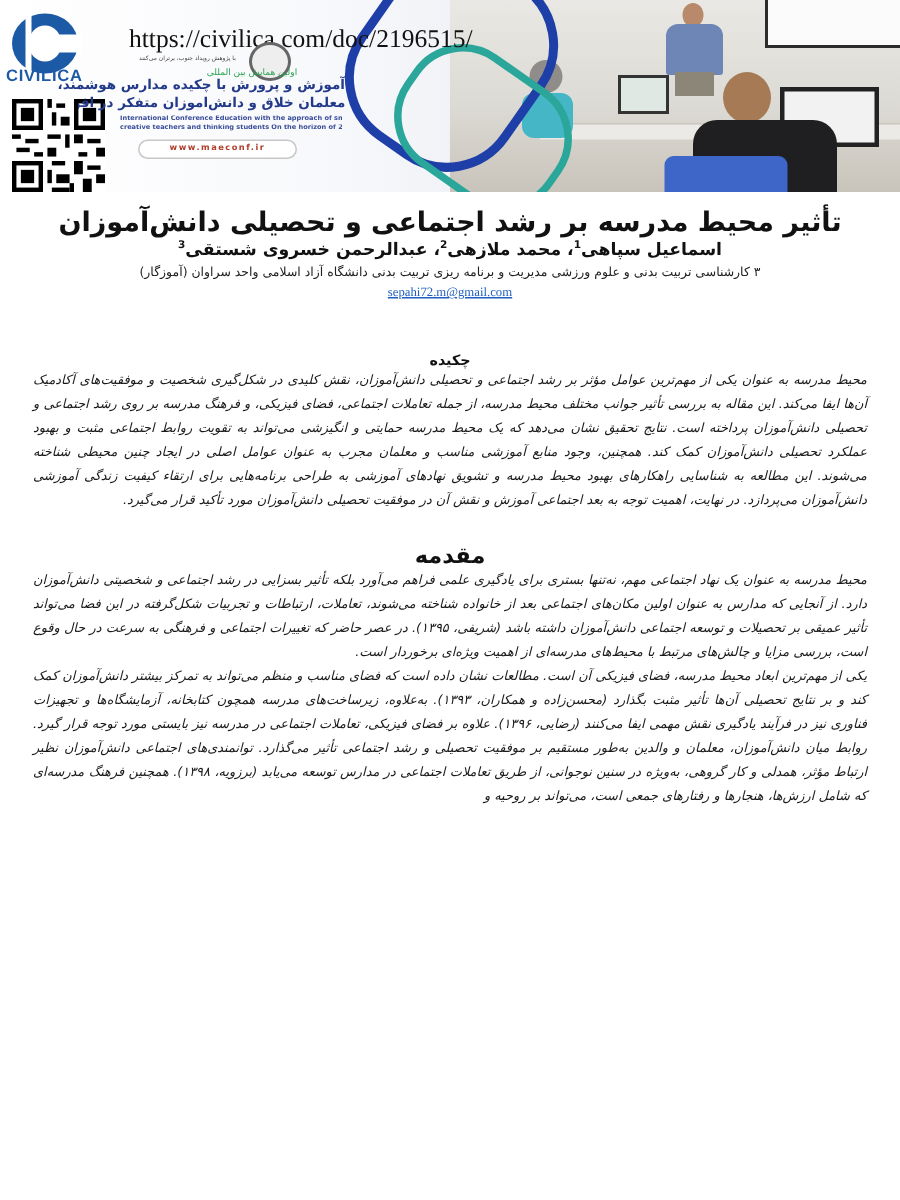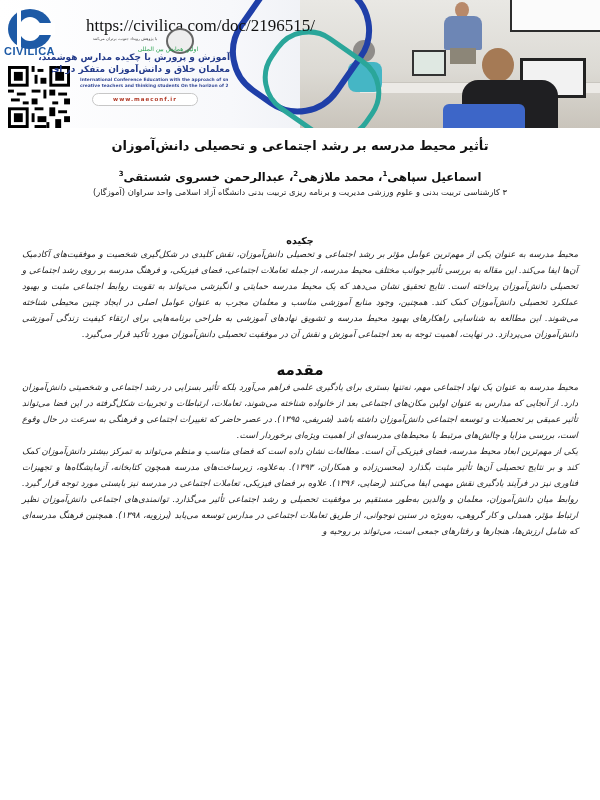--- a/index.html
+++ b/index.html
@@ -30,22 +30,22 @@
   .conf-emblem { position:absolute; left:166px; top:28px; width:24px; height:22px; border-radius:50%; border:2px solid #666; background:#eee; z-index:3; }
   .conf-first { position:absolute; left:118px; top:45px; width:100px; text-align:center; font-size:6px; color:#2aa14f; direction:rtl; z-index:3; }
   .conf-tag { position:absolute; left:90px; top:36px; width:70px; text-align:center; font-size:4px; color:#444; direction:rtl; z-index:3; }
   .conf-fa1 { position:absolute; left:52px; top:52px; width:178px; text-align:right; font-size:9px; font-weight:bold; color:#233a8a; direction:rtl; white-space:nowrap; z-index:3; }
   .conf-fa2 { position:absolute; left:52px; top:64px; width:178px; text-align:right; font-size:9px; font-weight:bold; color:#233a8a; direction:rtl; white-space:nowrap; overflow:hidden; z-index:3; }
   .conf-en1, .conf-en2 { position:absolute; left:80px; width:148px; font-size:4.4px; font-weight:bold; color:#3a4e9a; white-space:nowrap; overflow:hidden; z-index:3; }
   .conf-en1 { top:77px; } .conf-en2 { top:83px; }
   .conf-site { position:absolute; left:92px; top:93px; width:104px; height:11px; border:1px solid #c7c7c7; border-radius:8px; background:#fff;
                font-size:5.5px; font-weight:bold; color:#b23c2a; text-align:center; line-height:11px; letter-spacing:1px; z-index:3; }
   .doc { position:absolute; left:22px; top:128px; width:556px; direction:rtl; }
-  .title { margin-top:10px; text-align:center; font-size:13px; font-weight:bold; color:#111; }
-  .authors { margin-top:17px; text-align:center; font-size:11.5px; font-weight:bold; }
+  .title { margin-top:10px; text-align:center; font-size:18px; font-weight:bold; color:#111; }
+  .authors { text-align:center; font-size:11.5px; font-weight:bold; }
   .authors sup { font-size:7px; }
   .aff { text-align:center; font-size:8.3px; line-height:16px; color:#222; }
   .aff:first-of-type { margin-top:2px; }
   .email { text-align:center; font-size:8.5px; color:#1f5fbf; text-decoration:underline; font-family:"Liberation Serif", serif; direction:ltr; line-height:11px; }
   .heading { font-size:9.5px; font-weight:bold; margin-top:22px; text-align:right; }
   .para { font-size:8.6px; line-height:16.1px; text-align:justify; text-align-last:right; color:#1a1a1a;font-style:italic; }
   .kw { margin-top:18px; font-size:9px; text-align:right; }
   .kw b { font-weight:bold; }
   .intro-h { margin-top:18px; font-size:15px; font-weight:bold; text-align:center; }
 </style>
@@ -132,20 +132,21 @@
 <div class="doc">
   <div class="title">تأثیر محیط مدرسه بر رشد اجتماعی و تحصیلی دانش‌آموزان</div>
 
   <div class="authors">
     <span>اسماعیل سپاهی</span><sup>1</sup><span>، </span>
     <span>محمد ملازهی</span><sup>2</sup><span>، </span>
     <span>عبدالرحمن خسروی شستقی</span><sup>3</sup>
   </div>
 
   <div class="aff">۳  کارشناسی تربیت بدنی و علوم ورزشی   مدیریت و برنامه ریزی تربیت بدنی دانشگاه آزاد اسلامی واحد سراوان (آموزگار)</div>
+  <div class="email">sepahi72.m@gmail.com</div>
 
   <div class="heading" style="margin-top:35px;text-align:center;">چکیده</div>
   <div class="para">محیط مدرسه به عنوان یکی از مهم‌ترین عوامل مؤثر بر رشد اجتماعی و تحصیلی دانش‌آموزان، نقش کلیدی در شکل‌گیری شخصیت و موفقیت‌های آکادمیک آن‌ها ایفا می‌کند. این مقاله به بررسی تأثیر جوانب مختلف محیط مدرسه، از جمله تعاملات اجتماعی، فضای فیزیکی، و فرهنگ مدرسه بر روی رشد اجتماعی و تحصیلی دانش‌آموزان پرداخته است. نتایج تحقیق نشان می‌دهد که یک محیط مدرسه حمایتی و انگیزشی می‌تواند به تقویت روابط اجتماعی مثبت و بهبود عملکرد تحصیلی دانش‌آموزان کمک کند. همچنین، وجود منابع آموزشی مناسب و معلمان مجرب به عنوان عوامل اصلی در ایجاد چنین محیطی شناخته می‌شوند. این مطالعه به شناسایی راهکارهای بهبود محیط مدرسه و تشویق نهادهای آموزشی به طراحی برنامه‌هایی برای ارتقاء کیفیت زندگی آموزشی دانش‌آموزان می‌پردازد. در نهایت، اهمیت توجه به بعد اجتماعی آموزش و نقش آن در موفقیت تحصیلی دانش‌آموزان مورد تأکید قرار می‌گیرد.</div>
 
 
   <div class="intro-h">مقدمه</div>
   <div class="para">محیط مدرسه به عنوان یک نهاد اجتماعی مهم، نه‌تنها بستری برای یادگیری علمی فراهم می‌آورد بلکه تأثیر بسزایی در رشد اجتماعی و شخصیتی دانش‌آموزان دارد. از آنجایی که مدارس به عنوان اولین مکان‌های اجتماعی بعد از خانواده شناخته می‌شوند، تعاملات، ارتباطات و تجربیات شکل‌گرفته در این فضا می‌تواند تأثیر عمیقی بر تحصیلات و توسعه اجتماعی دانش‌آموزان داشته باشد (شریفی، ۱۳۹۵). در عصر حاضر که تغییرات اجتماعی و فرهنگی به سرعت در حال وقوع است، بررسی مزایا و چالش‌های مرتبط با محیط‌های مدرسه‌ای از اهمیت ویژه‌ای برخوردار است.</div>
   <div class="para">یکی از مهم‌ترین ابعاد محیط مدرسه، فضای فیزیکی آن است. مطالعات نشان داده است که فضای مناسب و منظم می‌تواند به تمرکز بیشتر دانش‌آموزان کمک کند و بر نتایج تحصیلی آن‌ها تأثیر مثبت بگذارد (محسن‌زاده و همکاران، ۱۳۹۳). به‌علاوه، زیرساخت‌های مدرسه همچون کتابخانه، آزمایشگاه‌ها و تجهیزات فناوری نیز در فرآیند یادگیری نقش مهمی ایفا می‌کنند (رضایی، ۱۳۹۶). علاوه بر فضای فیزیکی، تعاملات اجتماعی در مدرسه نیز بایستی مورد توجه قرار گیرد. روابط میان دانش‌آموزان، معلمان و والدین به‌طور مستقیم بر موفقیت تحصیلی و رشد اجتماعی تأثیر می‌گذارد. توانمندی‌های اجتماعی دانش‌آموزان نظیر ارتباط مؤثر، همدلی و کار گروهی، به‌ویژه در سنین نوجوانی، از طریق تعاملات اجتماعی در مدارس توسعه می‌یابد (برزویه، ۱۳۹۸). همچنین فرهنگ مدرسه‌ای که شامل ارزش‌ها، هنجارها و رفتارهای جمعی است، می‌تواند بر روحیه و</div>
 </div>
 

